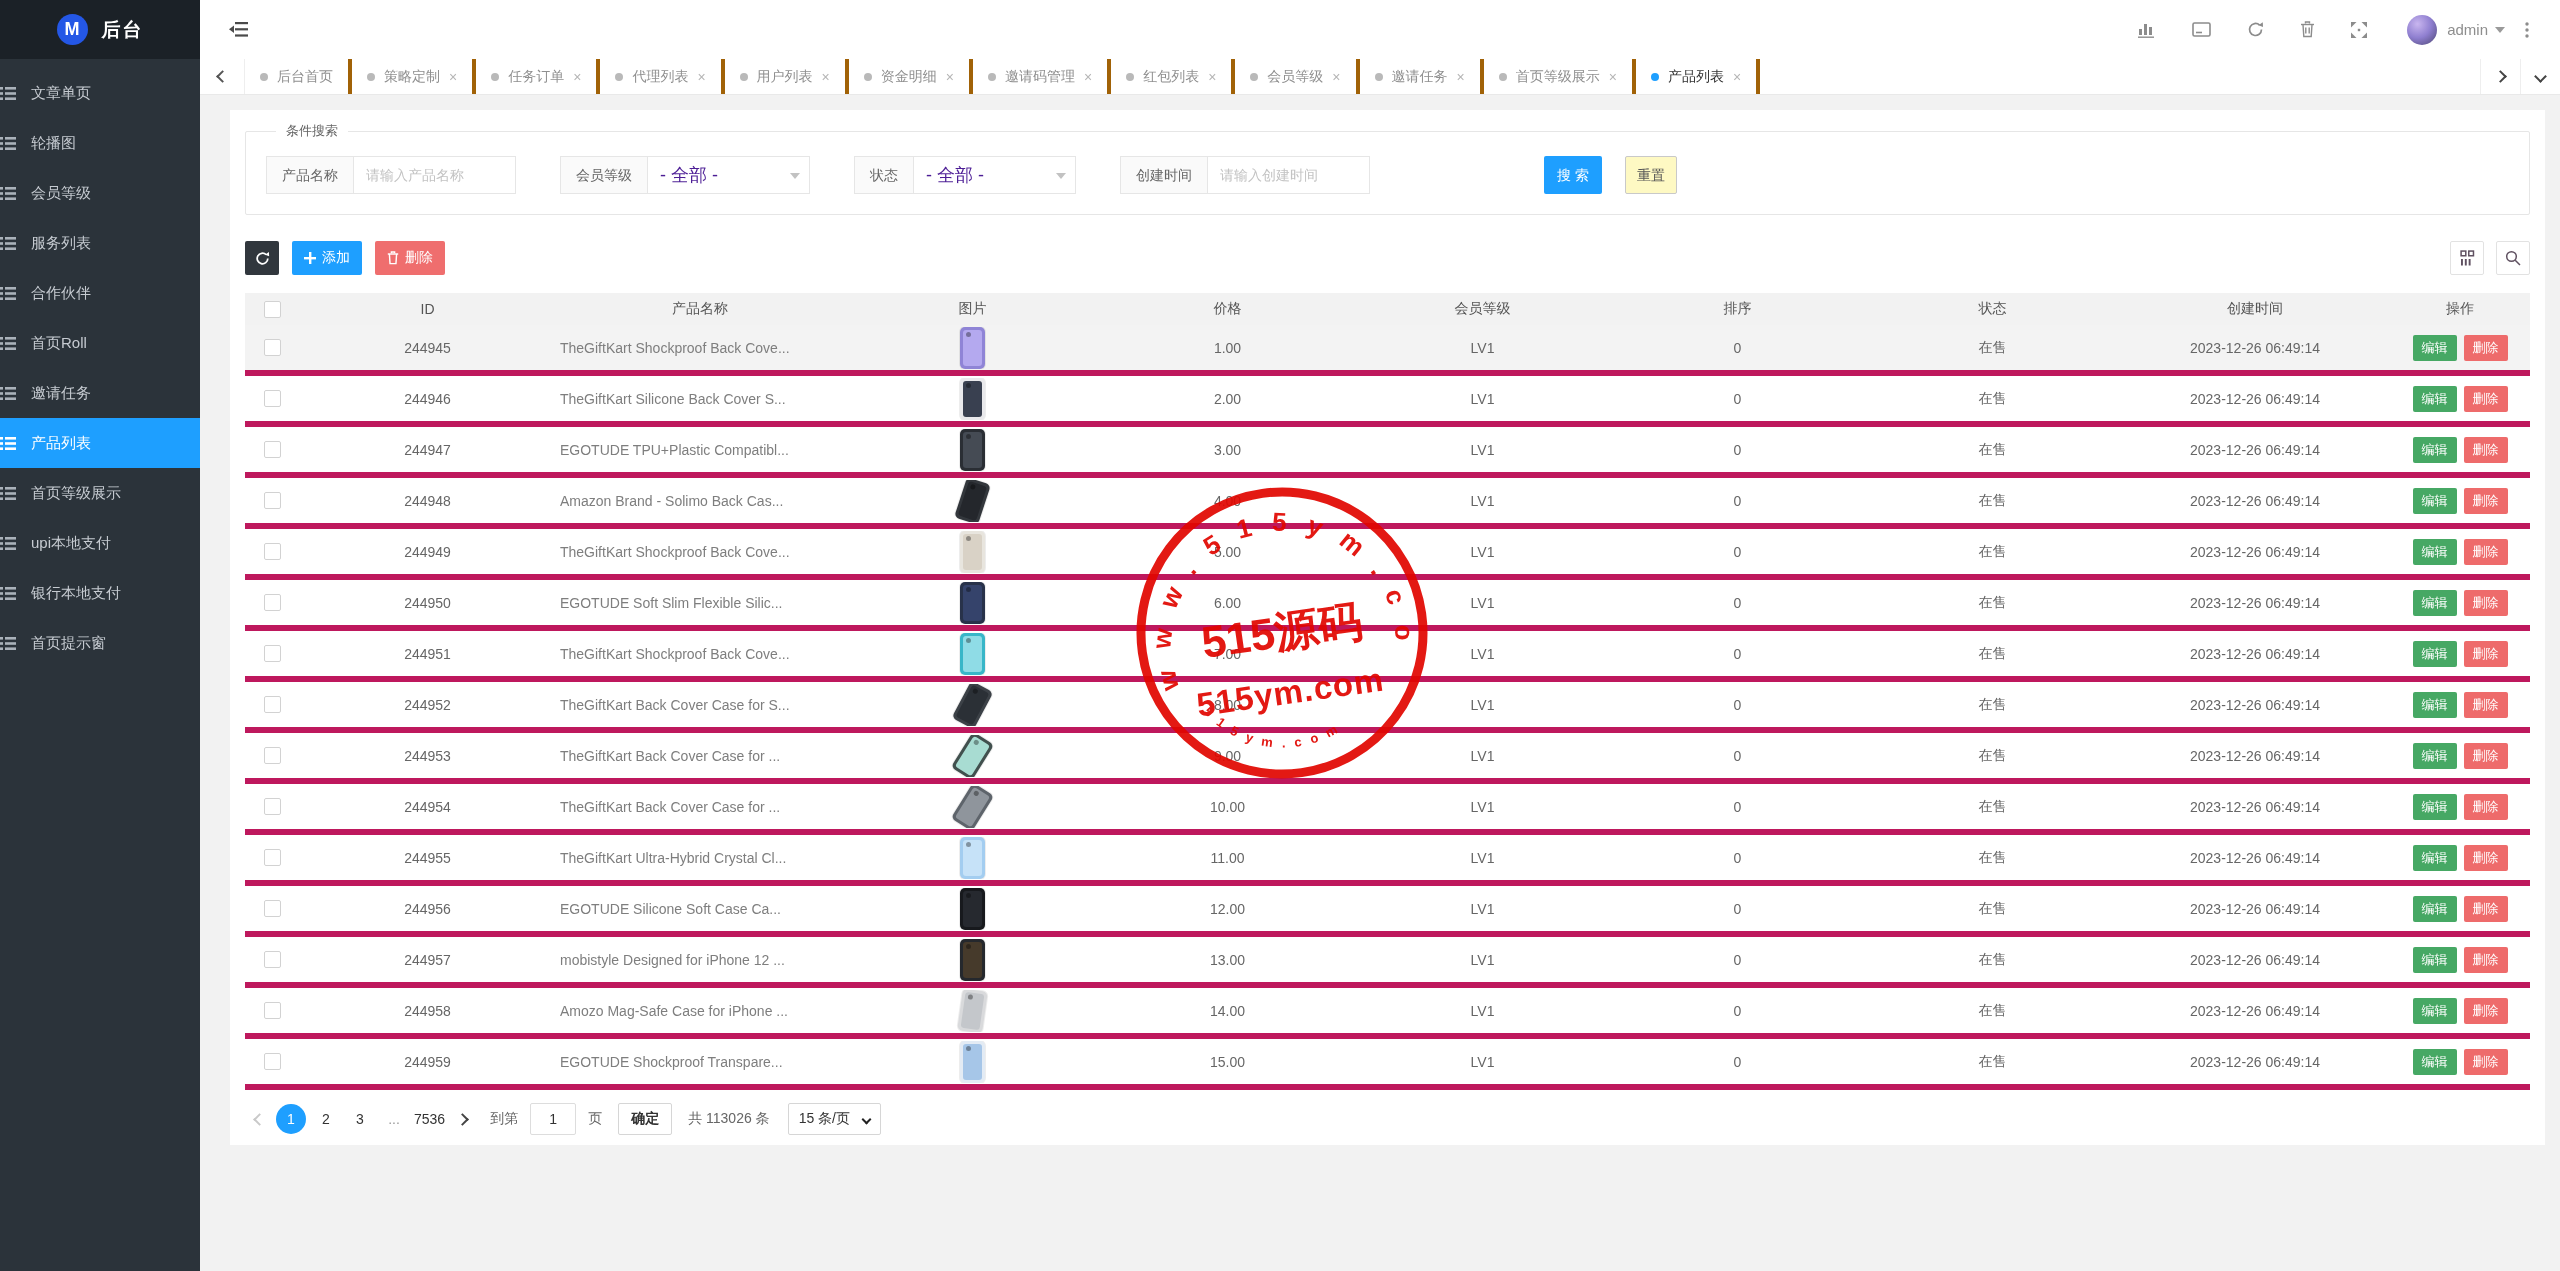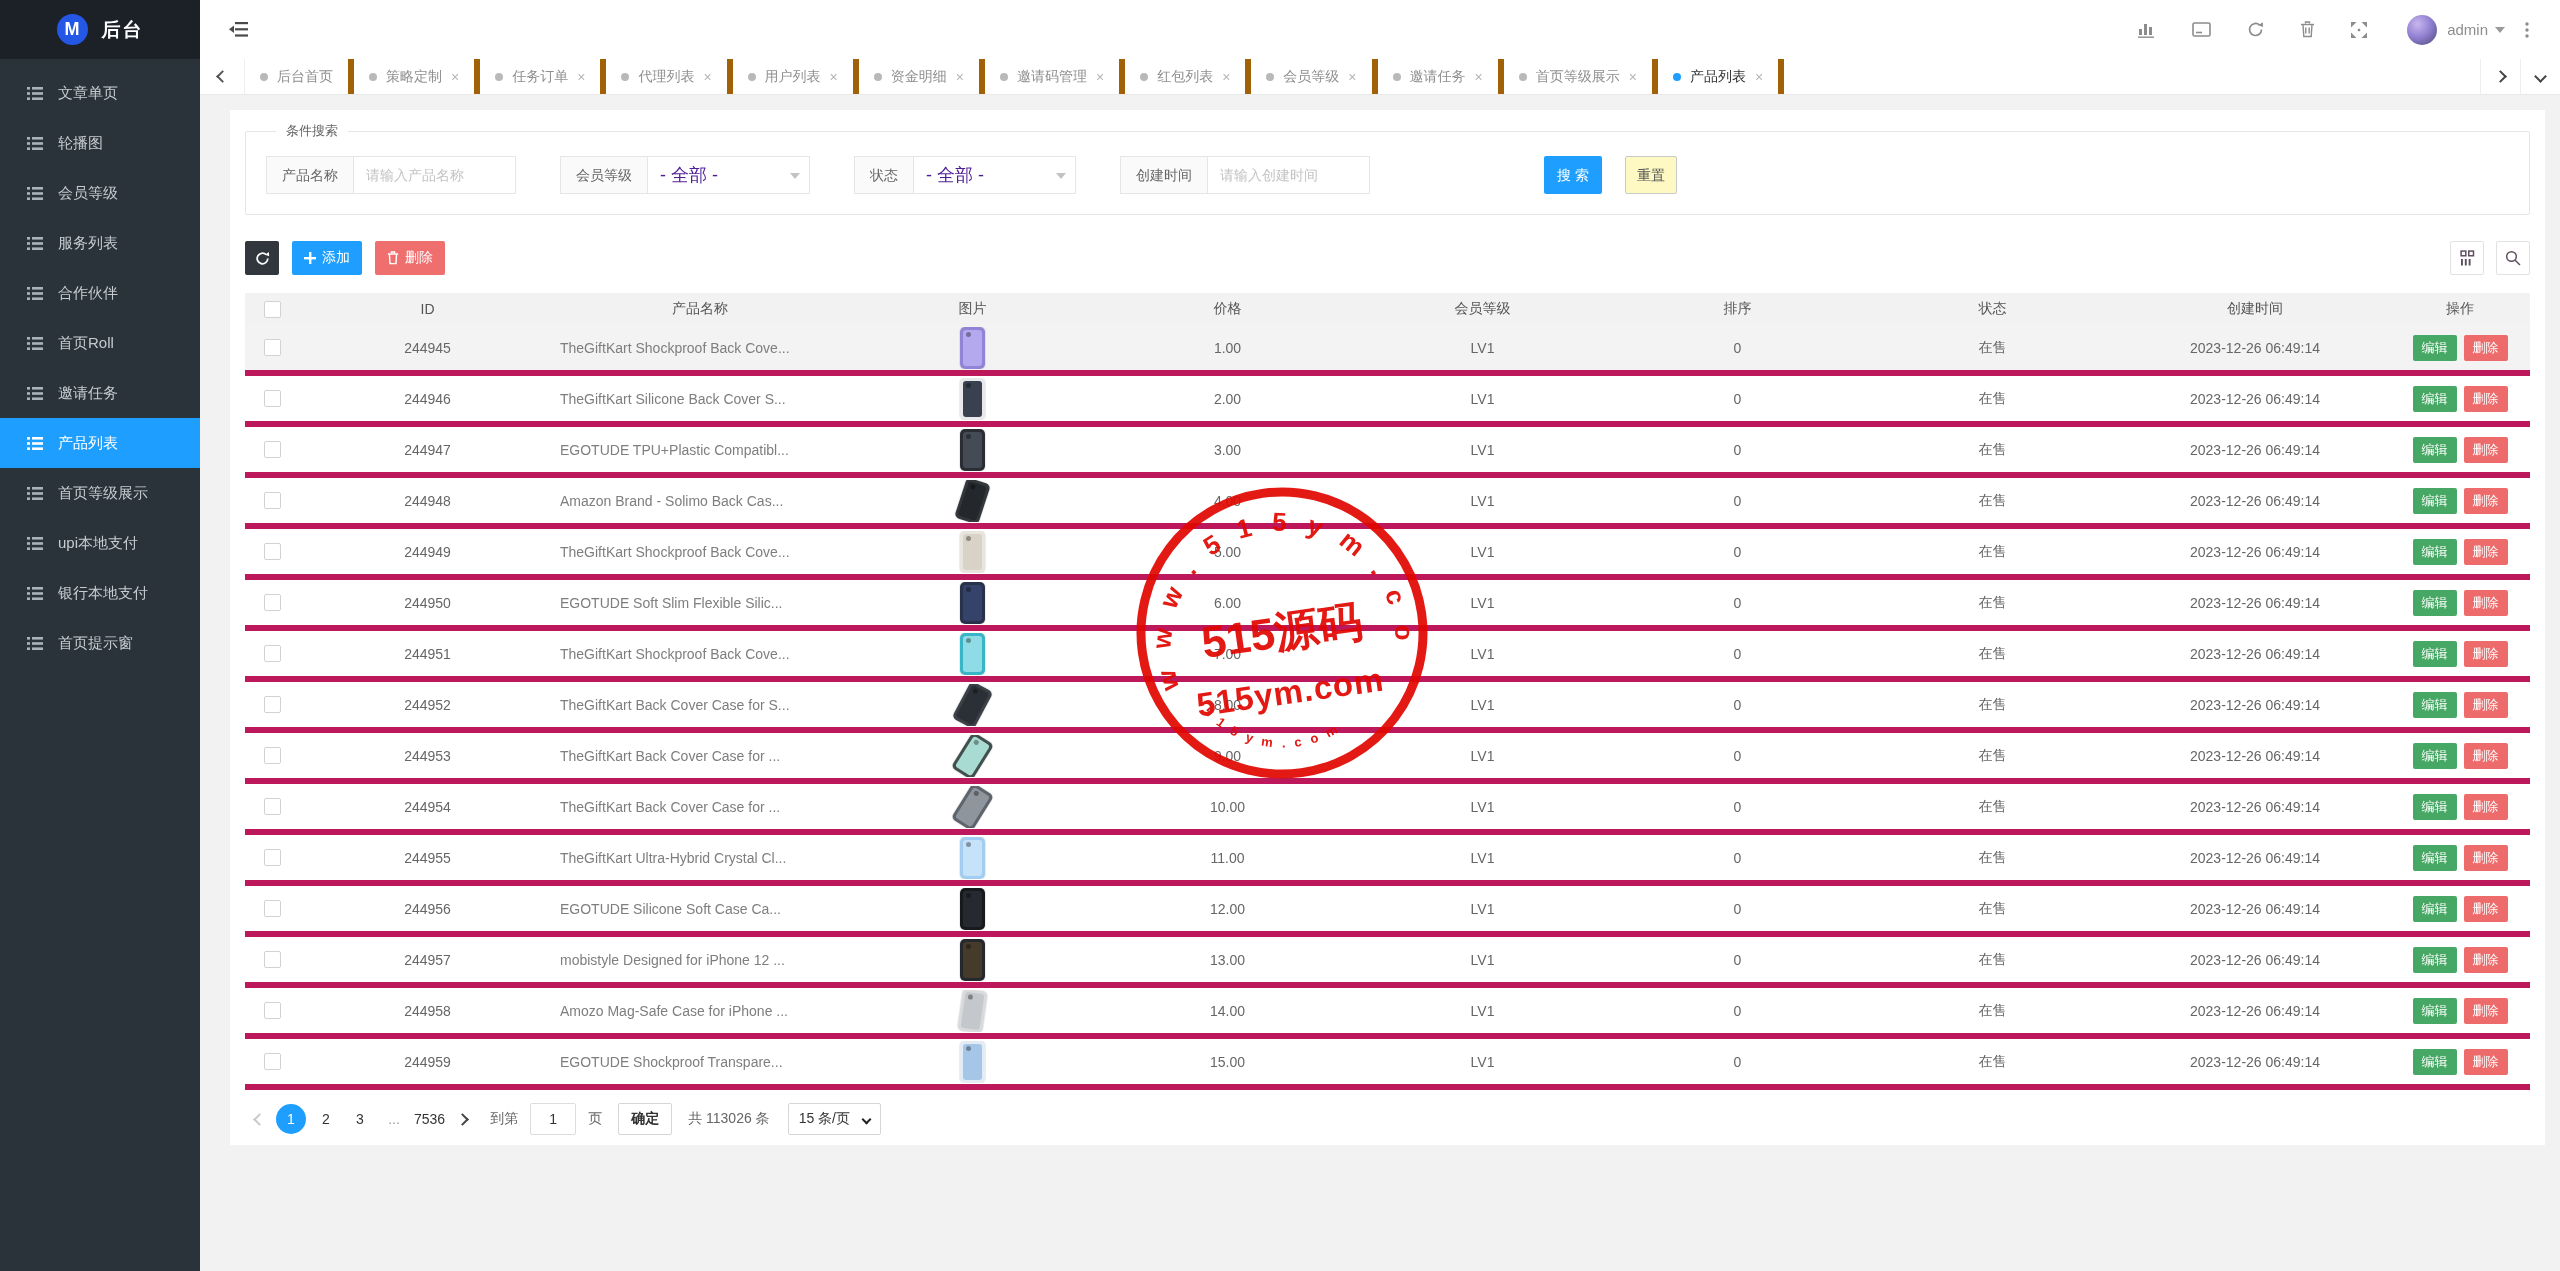--- a/index.html
+++ b/index.html
@@ -6,21 +6,21 @@
   html,body{width:2560px;height:1271px;overflow:hidden}
   body{position:relative;background:#f2f2f2;font-family:"Liberation Sans","DejaVu Sans",sans-serif;font-size:14px;color:#666}
   svg{display:block}
 
   
   .sidebar{position:absolute;left:0;top:0;width:200px;height:1271px;background:#2b333a;z-index:3}
   .logo{height:59px;background:#1b2127;display:flex;align-items:center;justify-content:center;gap:14px}
   .logo-badge{width:31px;height:31px;border-radius:50%;background:#2457e6;color:#fff;display:flex;align-items:center;justify-content:center;font-weight:bold;font-size:18px}
   .logo-title{color:#fff;font-size:19px;font-weight:bold;letter-spacing:2px}
   .side-menu{padding-top:9px}
-  .side-item{height:50px;display:flex;align-items:center;padding-left:27px;color:#c6cbd1;font-size:15px;cursor:pointer}
+  .side-item{height:50px;display:flex;align-items:center;color:#c6cbd1;font-size:15px;cursor:pointer}
   .side-item .li-icon{color:#aab2ba;margin-right:15px;display:inline-flex}
   .side-item.active{background:#1E9FFF;color:#fff}
   .side-item.active .li-icon{color:#fff}
 
   
   .topbar{position:absolute;left:200px;top:0;right:0;height:59px;background:#fff;display:flex;align-items:stretch;z-index:2}
   .burger{width:76px;display:flex;align-items:center;justify-content:center;color:#4a4a4a;cursor:pointer}
   .top-menus{display:flex}
   .top-menu{padding:0 25px;display:flex;align-items:center;font-size:16px;color:#9a9a9a;cursor:pointer}
   .top-menu.active{background:#e2e2e2;color:#2b2b2b}
@@ -28,21 +28,21 @@
   .hicon{margin:0 18px;color:#8c8c8c;display:inline-flex;cursor:pointer}
   .avatar{width:30px;height:30px;border-radius:50%;margin:0 10px 0 22px;background:radial-gradient(circle at 35% 30%,#c9b6ef 0%,#8f7fd0 48%,#4a4470 100%);cursor:pointer}
   .admin-name{color:#8e8e8e;font-size:15px;cursor:pointer}
   .caret-down{display:inline-block;border:5px solid transparent;border-top:6px solid #9a9a9a;margin:6px 0 0 7px}
   .more-vert{margin:0 6px 0 20px;color:#8c8c8c;cursor:pointer}
 
   
   .tabbar{position:absolute;left:200px;top:59px;right:0;height:36px;background:#fff;border-bottom:1px solid #e9e9e9;display:flex;align-items:stretch;z-index:2}
   .tab-scroll{width:45px;border-right:1px solid #eee;display:flex;align-items:center;justify-content:center;color:#555;cursor:pointer}
   .tabs{display:flex}
-  .tab{display:flex;align-items:center;padding:0 15px;border-right:6px solid #a16207;font-size:14px;color:#8f8f8f;cursor:pointer;white-space:nowrap}
+  .tab{display:flex;align-items:center;padding:0 15px;border-right:4px solid #a16207;font-size:14px;color:#8f8f8f;cursor:pointer;white-space:nowrap}
   .tab .dot{width:8px;height:8px;border-radius:50%;background:#b9b9b9;margin-right:9px}
   .tab.active{color:#333}
   .tab.active .dot{background:#1E9FFF}
   .tab-close{margin-left:9px;color:#b5b5b5;font-size:14px;line-height:1}
   .tab-close:empty{display:none}
   .tab-right{margin-left:auto;display:flex}
   .tab-btn{width:40px;border-left:1px solid #eee;display:flex;align-items:center;justify-content:center;color:#444;cursor:pointer}
 
   .chev{display:inline-block;width:9px;height:9px;border-left:2px solid currentColor;border-bottom:2px solid currentColor}
   .chev.left{transform:rotate(45deg)}

